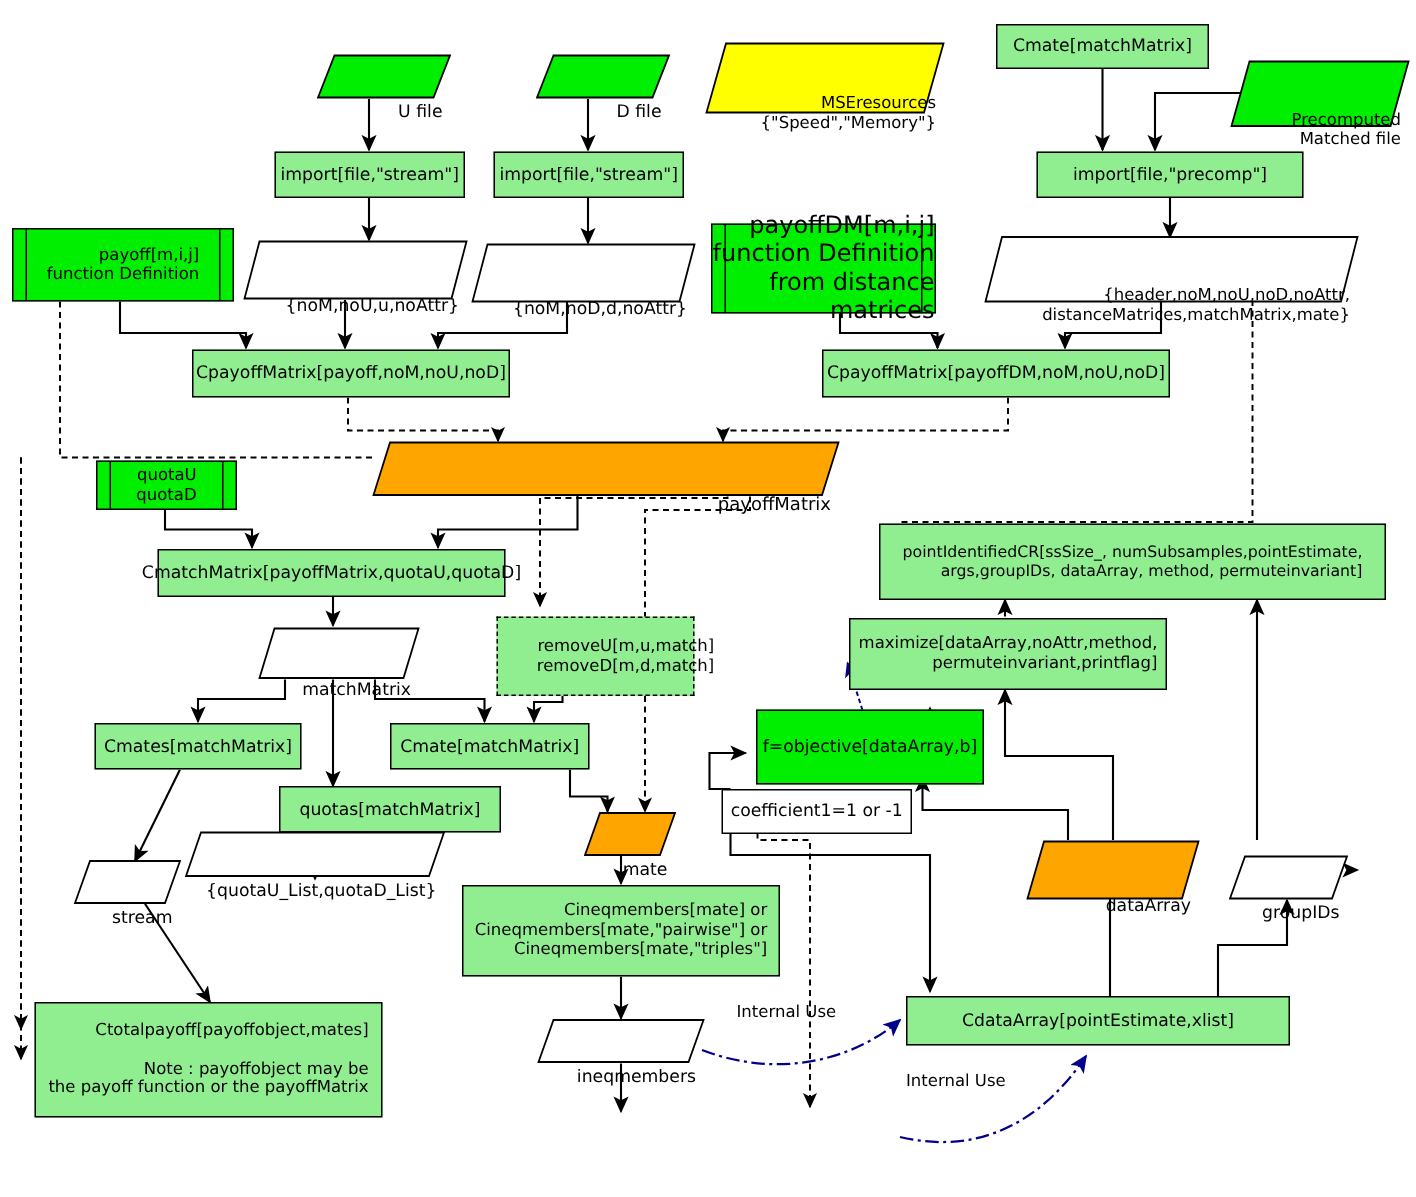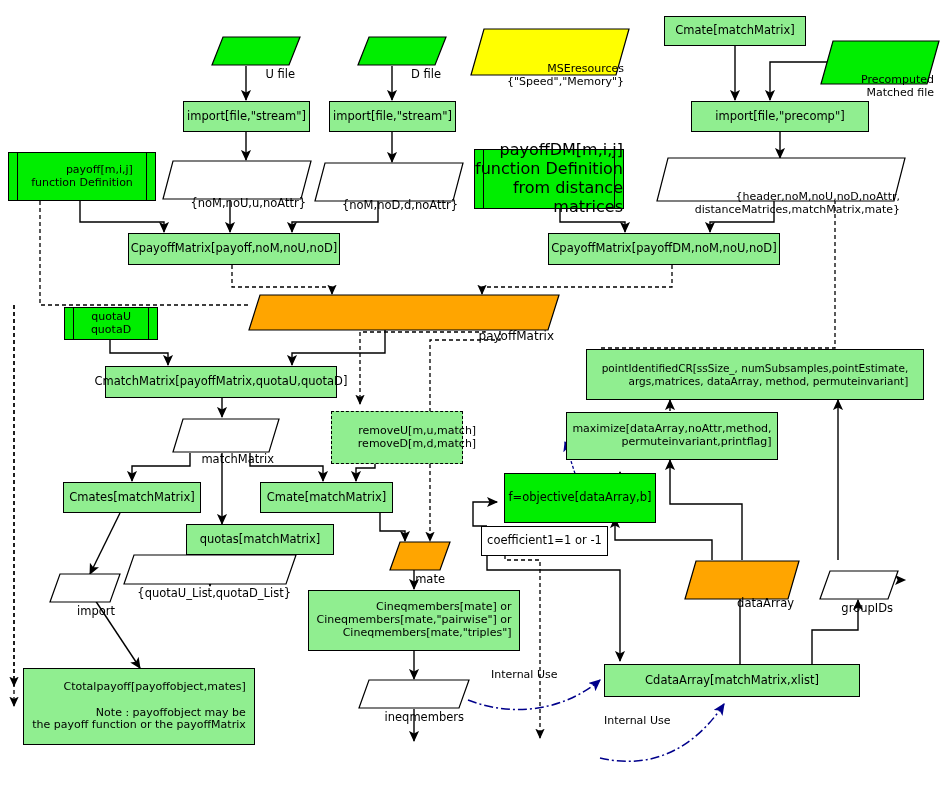--- a/index.html
+++ b/index.html
@@ -230,21 +230,21 @@
   </div>
 
   <div class="node sub" style="left:64px;top:307px;width:94px;height:33px;font-size:11px;white-space:pre-line;"><span>quotaU
 quotaD</span></div>
 
   <div class="node proc" style="left:105px;top:366px;width:232px;height:32px;font-size:11.5px;">
       <span>CmatchMatrix[payoffMatrix,quotaU,quotaD]</span>
     </div>
 
   <div class="node proc" style="left:586px;top:349px;width:338px;height:51px;font-size:10.5px;white-space:pre-line;"><span>pointIdentifiedCR[ssSize_, numSubsamples,pointEstimate,
-args,matrices, dataArray, method, permuteinvariant]</span></div>
+args,groupIDs, dataArray, method, permuteinvariant]</span></div>
 
   <div class="node para" style="left:172px;top:418px;width:108px;height:35px;font-size:11.5px;">
     <svg class="pshape" viewBox="0 0 108 35" preserveAspectRatio="none">
         <polygon points="11,1 107,1 97,34 1,34" fill="#ffffff" stroke="#000" stroke-width="1.2"></polygon>
       </svg>
     <span class="ptext">matchMatrix</span>
   </div>
 
   <div class="node dashedproc" style="left:331px;top:411px;width:132px;height:53px;font-size:11px;white-space:pre-line;padding-left:40px;"><span>removeU[m,u,match]
 removeD[m,d,match]</span></div>
@@ -276,21 +276,21 @@
     <svg class="pshape" viewBox="0 0 62 30" preserveAspectRatio="none">
         <polygon points="11,1 61,1 51,29 1,29" fill="#ffa500" stroke="#000" stroke-width="1.2"></polygon>
       </svg>
     <span class="ptext">mate</span>
   </div>
 
   <div class="node para" style="left:49px;top:573px;width:72px;height:30px;font-size:11.5px;">
     <svg class="pshape" viewBox="0 0 72 30" preserveAspectRatio="none">
         <polygon points="11,1 71,1 61,29 1,29" fill="#ffffff" stroke="#000" stroke-width="1.2"></polygon>
       </svg>
-    <span class="ptext">import</span>
+    <span class="ptext">stream</span>
   </div>
 
   <div class="node para" style="left:123px;top:554px;width:174px;height:31px;font-size:11.5px;">
     <svg class="pshape" viewBox="0 0 174 31" preserveAspectRatio="none">
         <polygon points="11,1 173,1 163,30 1,30" fill="#ffffff" stroke="#000" stroke-width="1.2"></polygon>
       </svg>
     <span class="ptext">{quotaU_List,quotaD_List}</span>
   </div>
 
   <div class="node para" style="left:684px;top:560px;width:116px;height:40px;font-size:11.5px;">
@@ -317,20 +317,20 @@
 the payoff function or the payoffMatrix</span></div>
 
   <div class="node para" style="left:358px;top:679px;width:112px;height:30px;font-size:11.5px;">
     <svg class="pshape" viewBox="0 0 112 30" preserveAspectRatio="none">
         <polygon points="11,1 111,1 101,29 1,29" fill="#ffffff" stroke="#000" stroke-width="1.2"></polygon>
       </svg>
     <span class="ptext">ineqmembers</span>
   </div>
 
   <div class="node proc" style="left:604px;top:664px;width:256px;height:33px;font-size:11.5px;">
-      <span>CdataArray[matchMatrix,xlist]</span>
+      <span>CdataArray[pointEstimate,xlist]</span>
     </div>
 
 
   <div class="lbl" style="left:491px;top:668px;font-size:11px;"><span>Internal Use</span></div>
   <div class="lbl" style="left:604px;top:714px;font-size:11px;"><span>Internal Use</span></div>
 
 </div>
 
 </body></html>

